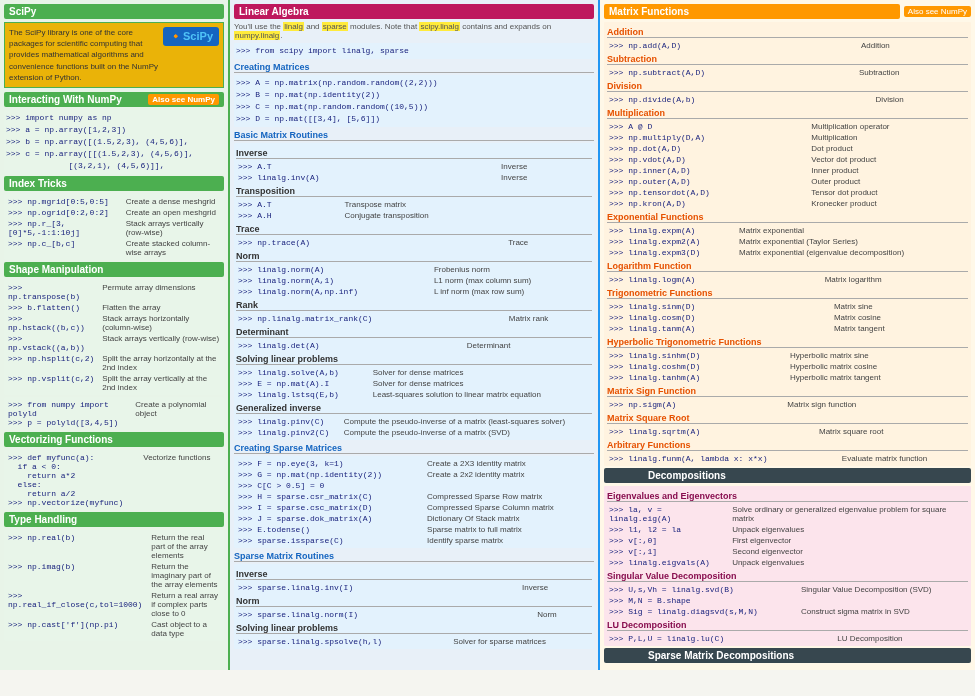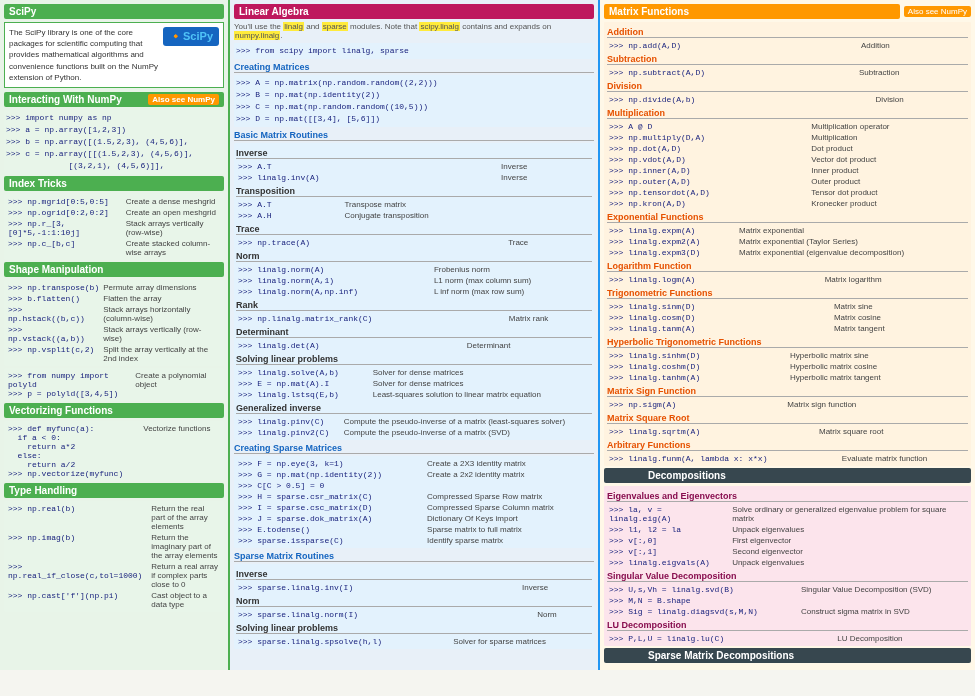--- a/index.html
+++ b/index.html
@@ -109,21 +109,21 @@
     }
     .code-line { display: block; line-height: 1.5; }
 
     .desc-text {
       font-size: 8px;
       color: #333;
       line-height: 1.4;
     }
 
     .scipy-box {
-      background: #ffffff;
+      background: #eab308;
       border: 1px solid #4caf50;
       padding: 4px;
       margin-bottom: 4px;
       display: flex;
       align-items: flex-start;
       gap: 4px;
     }
     .scipy-logo {
       background: #1565c0;
       color: white;
@@ -226,20 +226,24 @@
                 <td class="code">&gt;&gt;&gt; b.flatten()</td>
                 <td class="desc">Flatten the array</td>
               </tr>
           <tr>
                 <td class="code">&gt;&gt;&gt; np.hstack((b,c))</td>
                 <td class="desc">Stack arrays horizontally (column-wise)</td>
               </tr>
           <tr>
                 <td class="code">&gt;&gt;&gt; np.vstack((a,b))</td>
                 <td class="desc">Stack arrays vertically (row-wise)</td>
+              </tr>
+          <tr>
+                <td class="code">&gt;&gt;&gt; np.hsplit(c,2)</td>
+                <td class="desc">Split the array horizontally at the 2nd index</td>
               </tr>
           <tr>
                 <td class="code">&gt;&gt;&gt; np.vsplit(c,2)</td>
                 <td class="desc">Split the array vertically at the 2nd index</td>
               </tr>
         </tbody>
           </table>
       </div>
 
       <div class="code-block green-bg">
@@ -448,21 +452,21 @@
           <tr>
                 <td class="code">&gt;&gt;&gt; H = sparse.csr_matrix(C)</td>
                 <td class="desc">Compressed Sparse Row matrix</td>
               </tr>
           <tr>
                 <td class="code">&gt;&gt;&gt; I = sparse.csc_matrix(D)</td>
                 <td class="desc">Compressed Sparse Column matrix</td>
               </tr>
           <tr>
                 <td class="code">&gt;&gt;&gt; J = sparse.dok_matrix(A)</td>
-                <td class="desc">Dictionary Of Keys import</td>
+                <td class="desc">Dictionary Of Stack matrix</td>
               </tr>
           <tr>
                 <td class="code">&gt;&gt;&gt; E.todense()</td>
                 <td class="desc">Sparse matrix to full matrix</td>
               </tr>
           <tr>
                 <td class="code">&gt;&gt;&gt; sparse.issparse(C)</td>
                 <td class="desc">Identify sparse matrix</td>
               </tr>
         </tbody>

